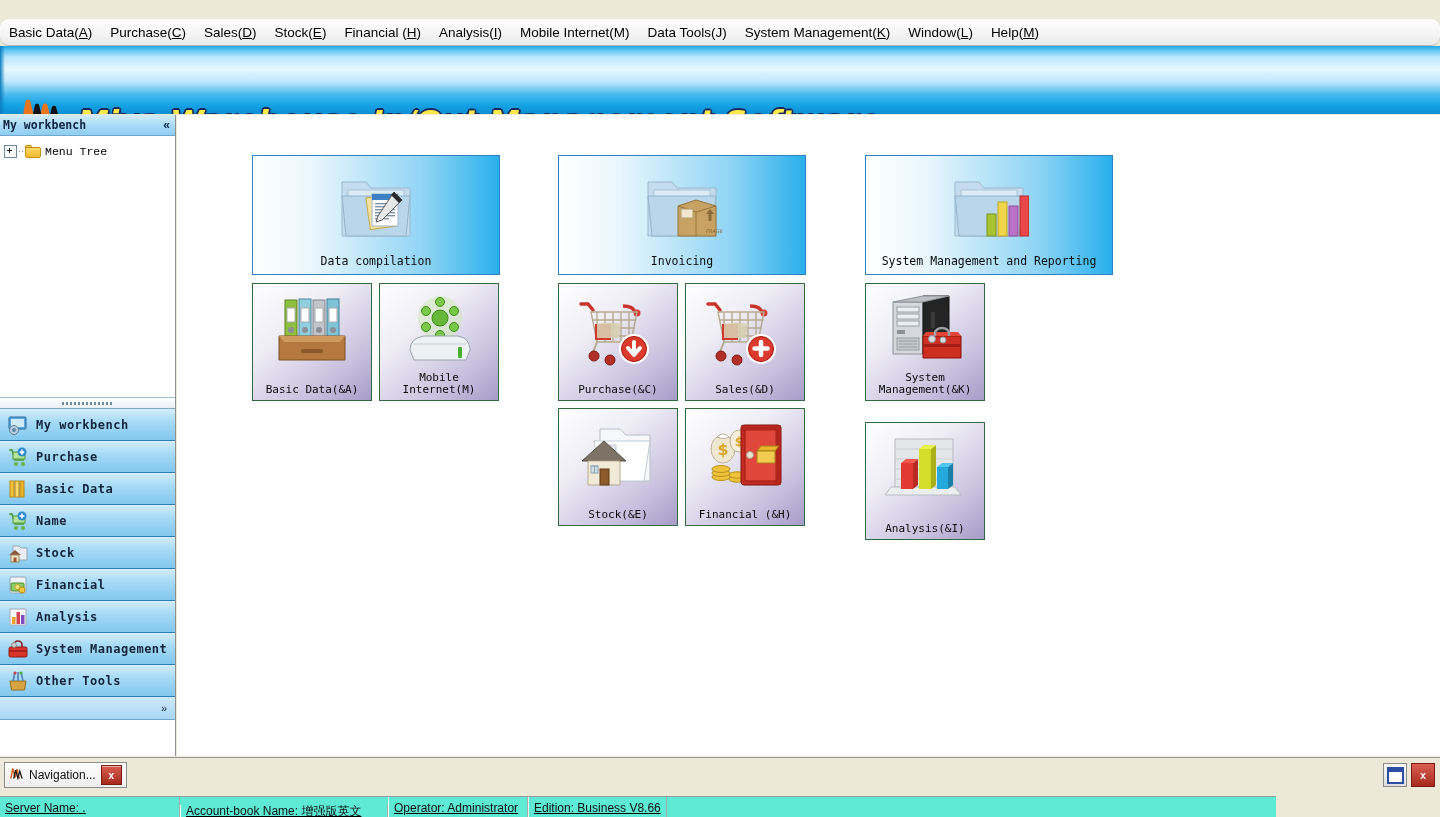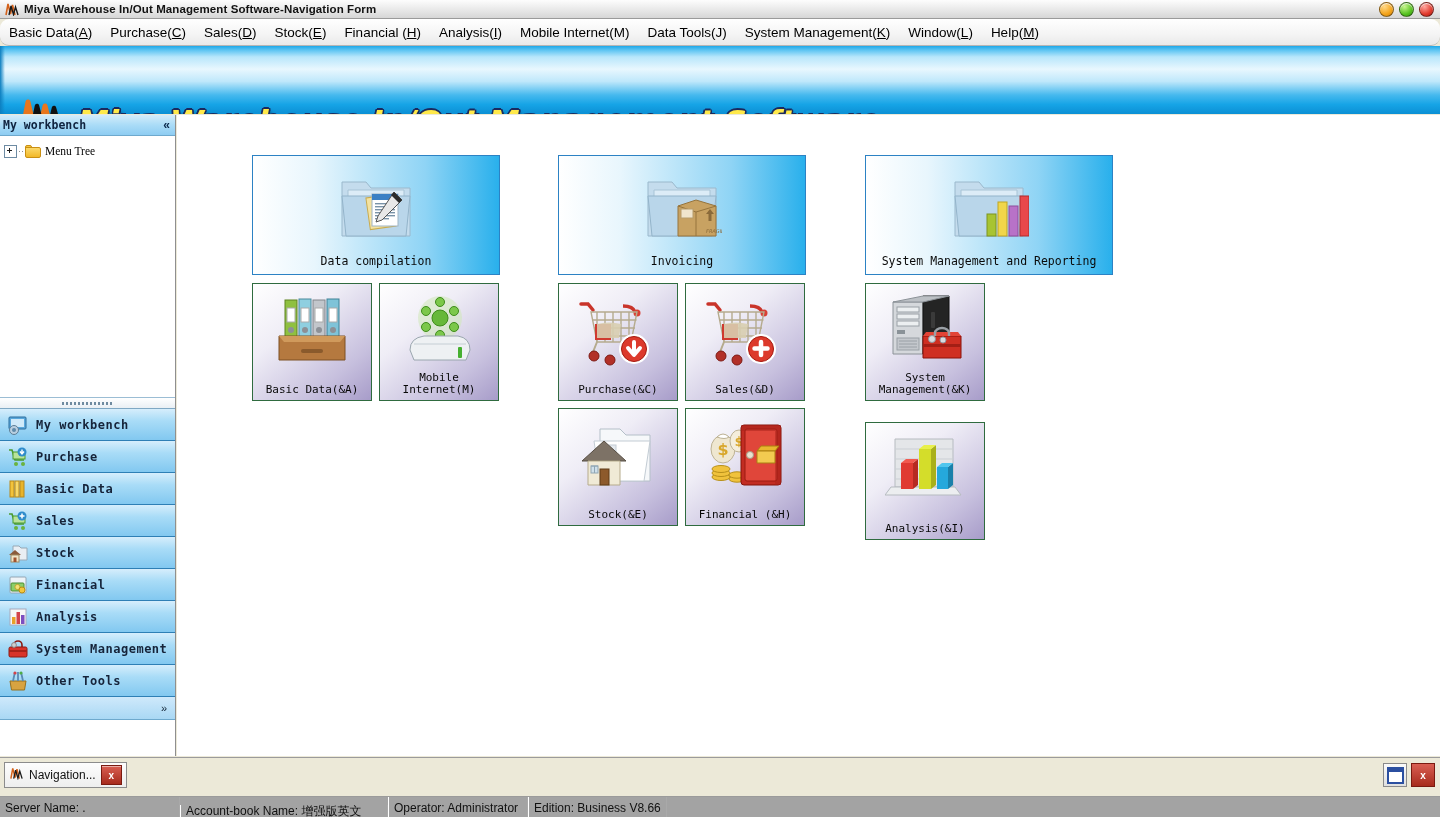--- a/index.html
+++ b/index.html
@@ -114,21 +114,21 @@
   }
   .tree-expander::before { left: 2px; top: 4px; width: 5px; height: 1px; }
   .tree-expander::after  { left: 4px; top: 2px; width: 1px; height: 5px; }
   .tree-dots { width: 7px; color: #808080; font-size: 9px; line-height: 9px; }
   .folder-ic { width: 16px; height: 13px; position: relative; flex: none; margin-right: 4px; }
   .folder-ic .fb { position:absolute; left:0; bottom:0; width:16px; height:11px;
     background: linear-gradient(#fbd96b, #f2b828); border:1px solid #c98f13; box-sizing:border-box;
     border-radius: 0 2px 2px 2px; }
   .folder-ic .ft { position:absolute; left:0; top:0; width:7px; height:4px;
     background:#f6c63f; border:1px solid #c98f13; box-sizing:border-box; border-radius:2px 2px 0 0;}
-  .tree-label { font-family: Liberation Serif, serif; font-size: 11.5px; color: #000; }
+  .tree-label { font-family: Liberation Mono, monospace; font-size: 11.5px; color: #000; }
 
   .sb-splitter {
     height: 10px; background: linear-gradient(#ffffff, #e9eff4);
     display: flex; align-items: center; justify-content: center;
     border-bottom: 1px solid #7fa8c4; cursor: row-resize;
   }
   .sb-splitter i {
     display:block; width: 52px; height: 3px;
     background: repeating-linear-gradient(to right, #6f8ba0 0 2px, transparent 2px 4px);
   }
@@ -204,51 +204,37 @@
   .tr-btn {
     width: 22px; height: 22px; display:flex; align-items:center; justify-content:center;
     border: 1px solid #8a8a8a; background: linear-gradient(#fafafa, #dfdfdf); cursor: pointer;
   }
   .tr-btn.red { background: linear-gradient(#d95f52, #a72b1d); border-color:#7a1a10;
                 color:#fff; font-size:10px; font-weight:bold; }
   .sq-icon { width: 13px; height: 13px; border: 2px solid #2b4fa0; background:#fff; position:relative; }
   .sq-icon::before { content:""; position:absolute; left:0; top:0; right:0; height:3px; background:#2b4fa0; }
 
   .statusbar {
-    position: absolute; left: 0; top: 796px; width: 1440px; height: 21px;
-    background: #a3a3a3; border-top: 1px solid #9b9b9b;
-    display: flex; align-items: stretch;
+    position: absolute; left: 0; top: 796px; width: 1276px; height: 21px;
+    background: #5eead4; border-top: 1px solid #9b9b9b;
+    display: flex; align-items: stretch; text-decoration: underline;
   }
   .status-cell {
     display: flex; align-items: center; padding: 0 5px;
     border-right: 1px solid #a9a9a9; border-left: 1px solid #ffffff;
     font-size: 12px; color: #111; white-space: nowrap; box-sizing: border-box;
   }
   .status-cell:first-child { border-left: none; }
   .status-spacer { flex: 1; }
 </style>
 </head>
 <body>
 
 <div id="app">
 
-  <div class="titlebar">
-    <div class="tb-logo">
-      <svg width="16" height="14" viewBox="0 0 16 14">
-        <path d="M2 13 L4 2 L6.5 12 L8.5 3 L11 13" stroke="#d4611a" stroke-width="1.6" fill="none"></path>
-        <path d="M5 13 L7 4 L9.5 12.5 L11.5 5 L14 13" stroke="#1a1a1a" stroke-width="1.4" fill="none"></path>
-      </svg>
-    </div>
-    <div class="tb-title">Miya Warehouse In/Out Management Software-Navigation Form</div>
-    <div class="winbtns">
-      <div class="orb min"></div>
-      <div class="orb max"></div>
-      <div class="orb cls"></div>
-    </div>
-  </div>
 
   <div class="menubar" id="menubar">
       <div class="menu-item"><span>Basic Data(<u>A</u>)</span></div>
       <div class="menu-item"><span>Purchase(<u>C</u>)</span></div>
       <div class="menu-item"><span>Sales(<u>D</u>)</span></div>
       <div class="menu-item"><span>Stock(<u>E</u>)</span></div>
       <div class="menu-item"><span>Financial (<u>H</u>)</span></div>
       <div class="menu-item"><span>Analysis(<u>I</u>)</span></div>
       <div class="menu-item"><span>Mobile Internet(M)</span></div>
       <div class="menu-item"><span>Data Tools(J)</span></div>
@@ -320,21 +306,21 @@
         </div>
         <div class="sb-item">
           <span class="sb-icon"><svg viewBox="0 0 22 22" width="22" height="22">
       <path d="M2 4 h3 l3 10 h9" stroke="#4a9b2e" stroke-width="1.6" fill="none"></path>
       <rect x="6" y="6" width="12" height="7" fill="#b9e39a" stroke="#4a9b2e"></rect>
       <circle cx="9" cy="18" r="2" fill="#6ab33f"></circle>
               <circle cx="16" cy="18" r="2" fill="#6ab33f"></circle>
       <circle cx="15" cy="6" r="4.5" fill="#2f8ccc"></circle>
       <path d="M15 3.5 v5 M12.5 6 h5" stroke="#fff" stroke-width="1.5"></path>
             </svg></span>
-          <span class="sb-item-label">Sales</span>
+          <span class="sb-item-label">Name</span>
         </div>
         <div class="sb-item">
           <span class="sb-icon"><svg viewBox="0 0 22 22" width="22" height="22">
       <path d="M6 4 h6 l2 2 h6 v12 H6 z" fill="#e9eef3" stroke="#98a8b5"></path>
       <path d="M2 13 L8 8 L14 13 Z" fill="#8a5a3a"></path>
       <rect x="4" y="13" width="8" height="7" fill="#f0e4c8" stroke="#a08a60"></rect>
       <rect x="6.5" y="15.5" width="3" height="4.5" fill="#a0522d"></rect>
             </svg></span>
           <span class="sb-item-label">Stock</span>
         </div>

